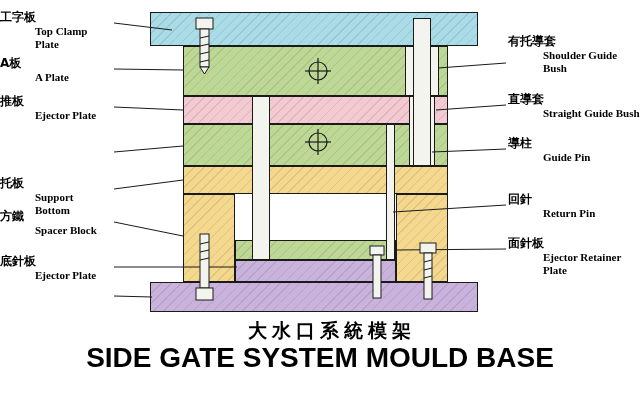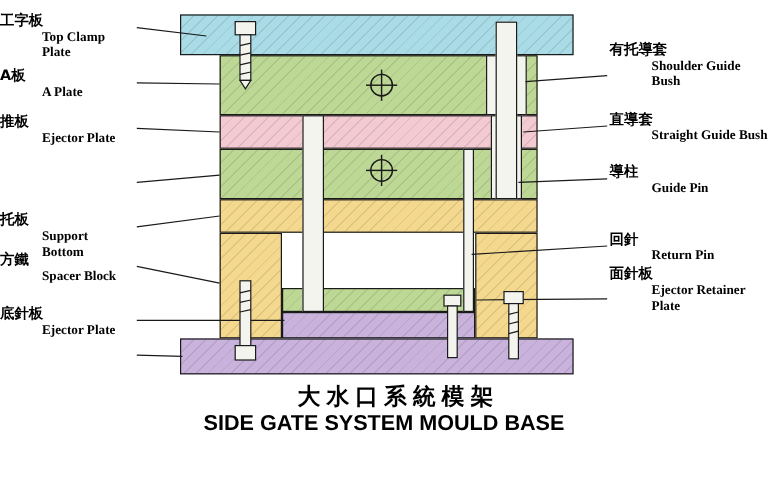--- a/index.html
+++ b/index.html
@@ -34,21 +34,21 @@
   
   .lbl { position:absolute; z-index:4; line-height:13px; }
   .lbl .cn { font-family:"DejaVu Sans", sans-serif; font-size:12px; font-weight:bold; line-height:15px; }
   .lbl .en { font-family:"Liberation Serif", serif; font-size:11px; font-weight:bold; line-height:13px;padding-left:35px; }
   .left-col  { left:0;     width:112px; text-align:left; padding-right:2px; }
   .right-col { left:508px; width:132px; text-align:left; }
 
   .title-cn { position:absolute; z-index:4; top:318px; left:12px; width:640px; text-align:center;
               font-family:"DejaVu Sans", sans-serif; font-size:19px; font-weight:bold; letter-spacing:5px; }
   .title-en { position:absolute; z-index:4; top:342px; left:0; width:640px; text-align:center;
-              font-family:"Liberation Sans", sans-serif; font-size:18px; font-weight:bold; }
+              font-family:"Liberation Sans", sans-serif; font-size:28px; font-weight:bold; }
 </style>
 </head>
 <body>
 
 <div class="stage">
 
   <div class="plate top-clamp"></div>
   <div class="plate a-plate"></div>
   <div class="plate stripper"></div>
   <div class="plate b-plate"></div>
@@ -159,21 +159,21 @@
     <div class="en">Straight Guide Bush</div>
   </div>
   <div class="lbl right-col" style="top:136px">
     <div class="cn">導柱</div>
     <div class="en">Guide Pin</div>
   </div>
   <div class="lbl right-col" style="top:192px">
     <div class="cn">回針</div>
     <div class="en">Return Pin</div>
   </div>
-  <div class="lbl right-col" style="top:221px">
+  <div class="lbl right-col" style="top:236px">
     <div class="cn">面針板</div>
     <div class="en">Ejector Retainer Plate</div>
   </div>
 
   <div class="title-cn">大水口系統模架</div>
   <div class="title-en">SIDE GATE SYSTEM MOULD BASE</div>
 
 </div>
 
 </body></html>

